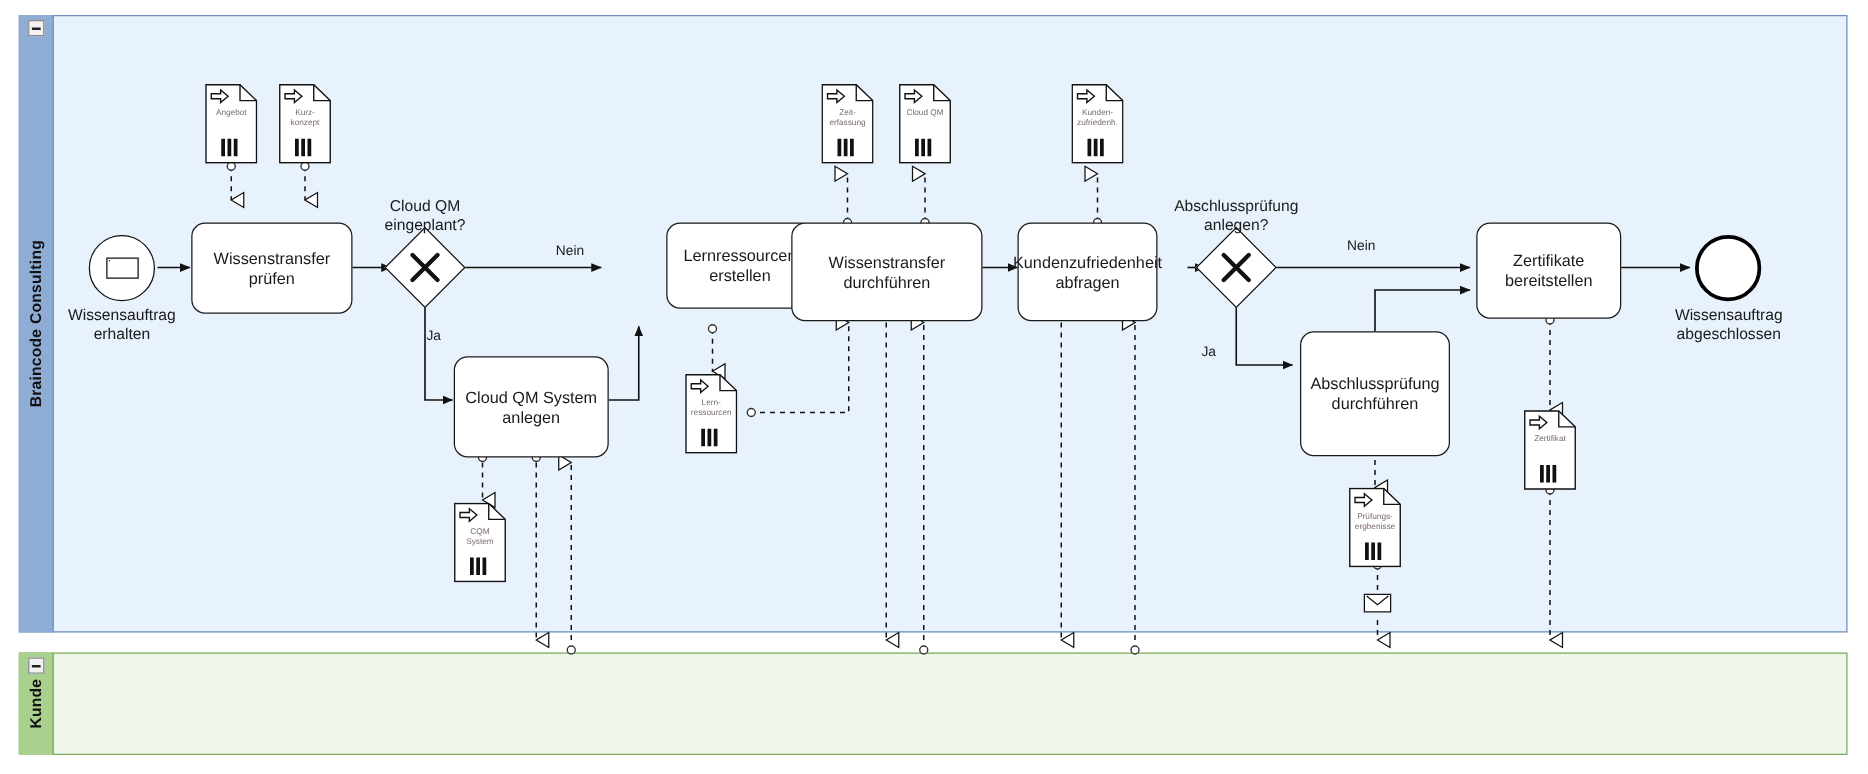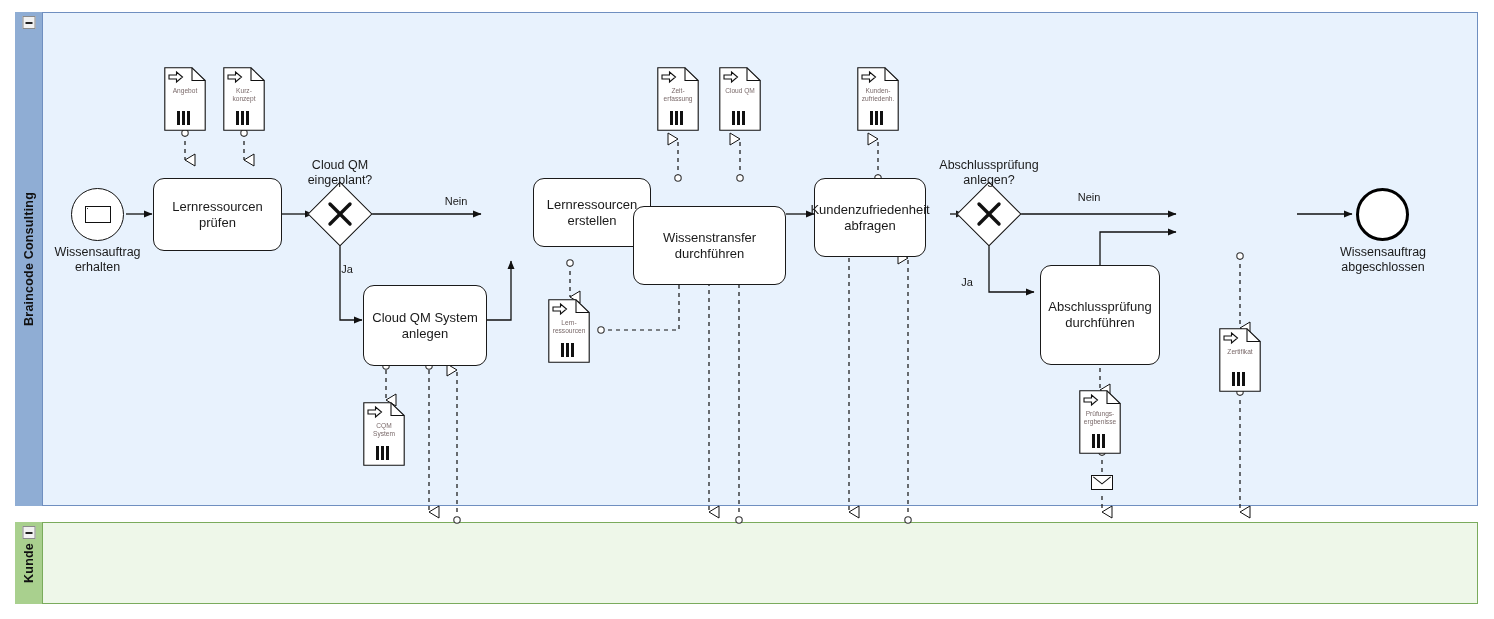--- a/index.html
+++ b/index.html
@@ -250,38 +250,40 @@
       <circle cx="908" cy="520" r="3.2"></circle>
     </g>
   </svg>
 
   <div class="event start" style="left:71px; top:188px; width:53px; height:53px;">
     <span class="env"></span>
   </div>
   <div class="flabel" style="left:40px; top:245px; width:115px;">Wissensauftrag
 erhalten</div>
 
-  <div class="task" style="left:153px; top:178px; width:129px; height:73px;">Lernressourcen
+  <div class="task" style="left:153px; top:178px; width:129px; height:73px;">Wissenstransfer
 prüfen</div>
 
   <div class="task" style="left:363px; top:285px; width:124px; height:81px;">Cloud QM System
 anlegen</div>
 
   <div class="task" style="left:509px; top:178px; width:118px; height:69px;margin-left:24px;">Lernressourcen
 erstellen</div>
 
-  <div class="task" style="left:633px; top:178px; width:153px; height:79px;margin-top:28px;">Wissenstransfer
+  <div class="task" style="left:633px; top:178px; width:153px; height:79px;">Wissenstransfer
 durchführen</div>
 
   <div class="task" style="left:814px; top:178px; width:112px; height:79px;">Kundenzufriedenheit
 abfragen</div>
 
   <div class="task" style="left:1040px; top:265px; width:120px; height:100px;">Abschlussprüfung
 durchführen</div>
 
+  <div class="task" style="left:1181px; top:178px; width:116px; height:77px;">Zertifikate
+bereitstellen</div>
 
   <div class="gw" style="left:317px; top:191px;"></div>
   <svg class="gw-x" style="left:317px; top:191px;" viewBox="0 0 46 46">
     <g stroke="#111" stroke-width="3.4" stroke-linecap="round">
       <line x1="13" y1="13" x2="33" y2="33"></line>
       <line x1="33" y1="13" x2="13" y2="33"></line>
     </g>
   </svg>
   <div class="flabel" style="left:285px; top:158px; width:110px;">Cloud QM
 eingeplant?</div>

